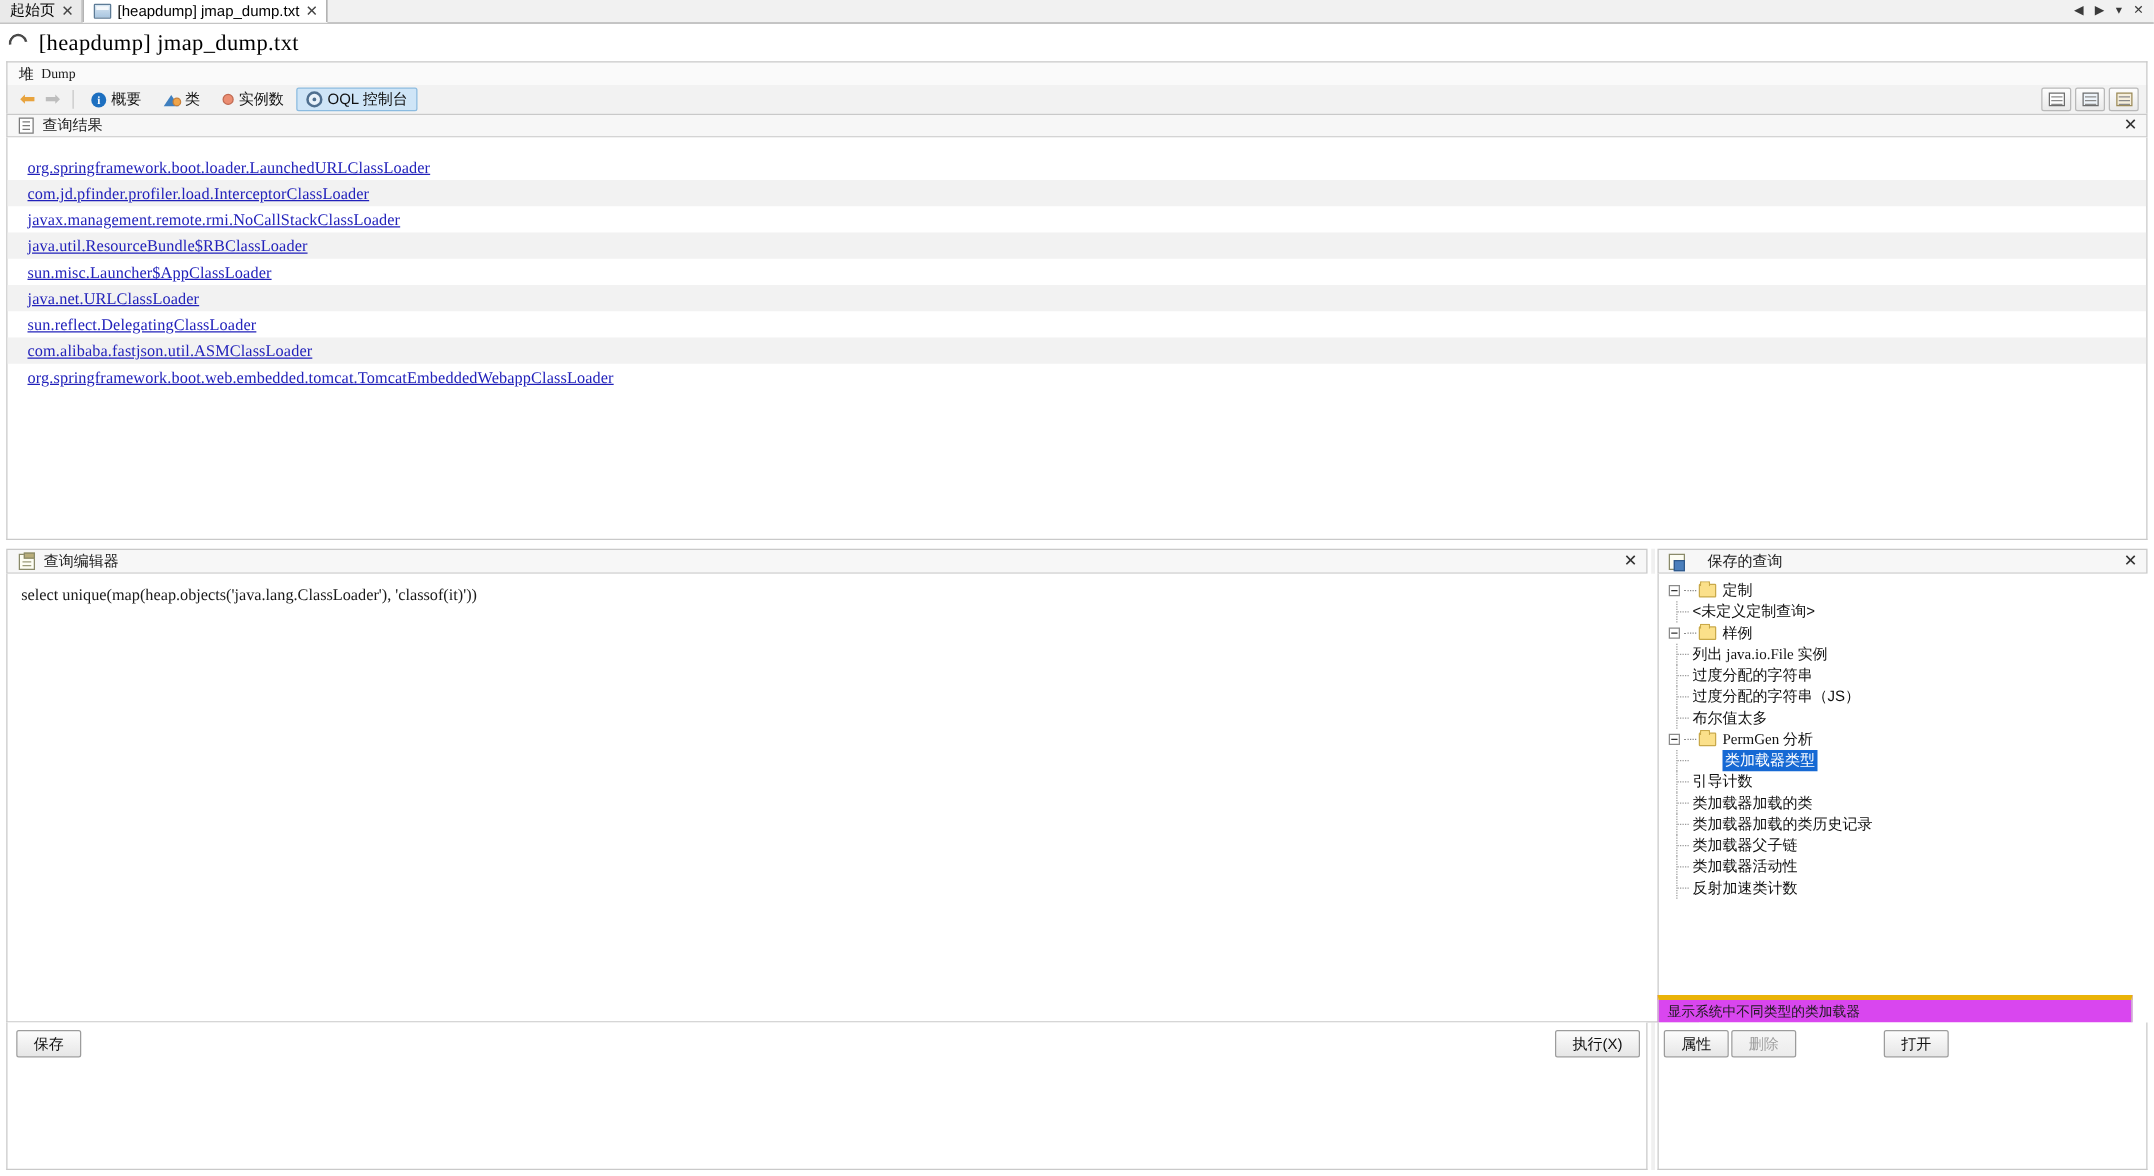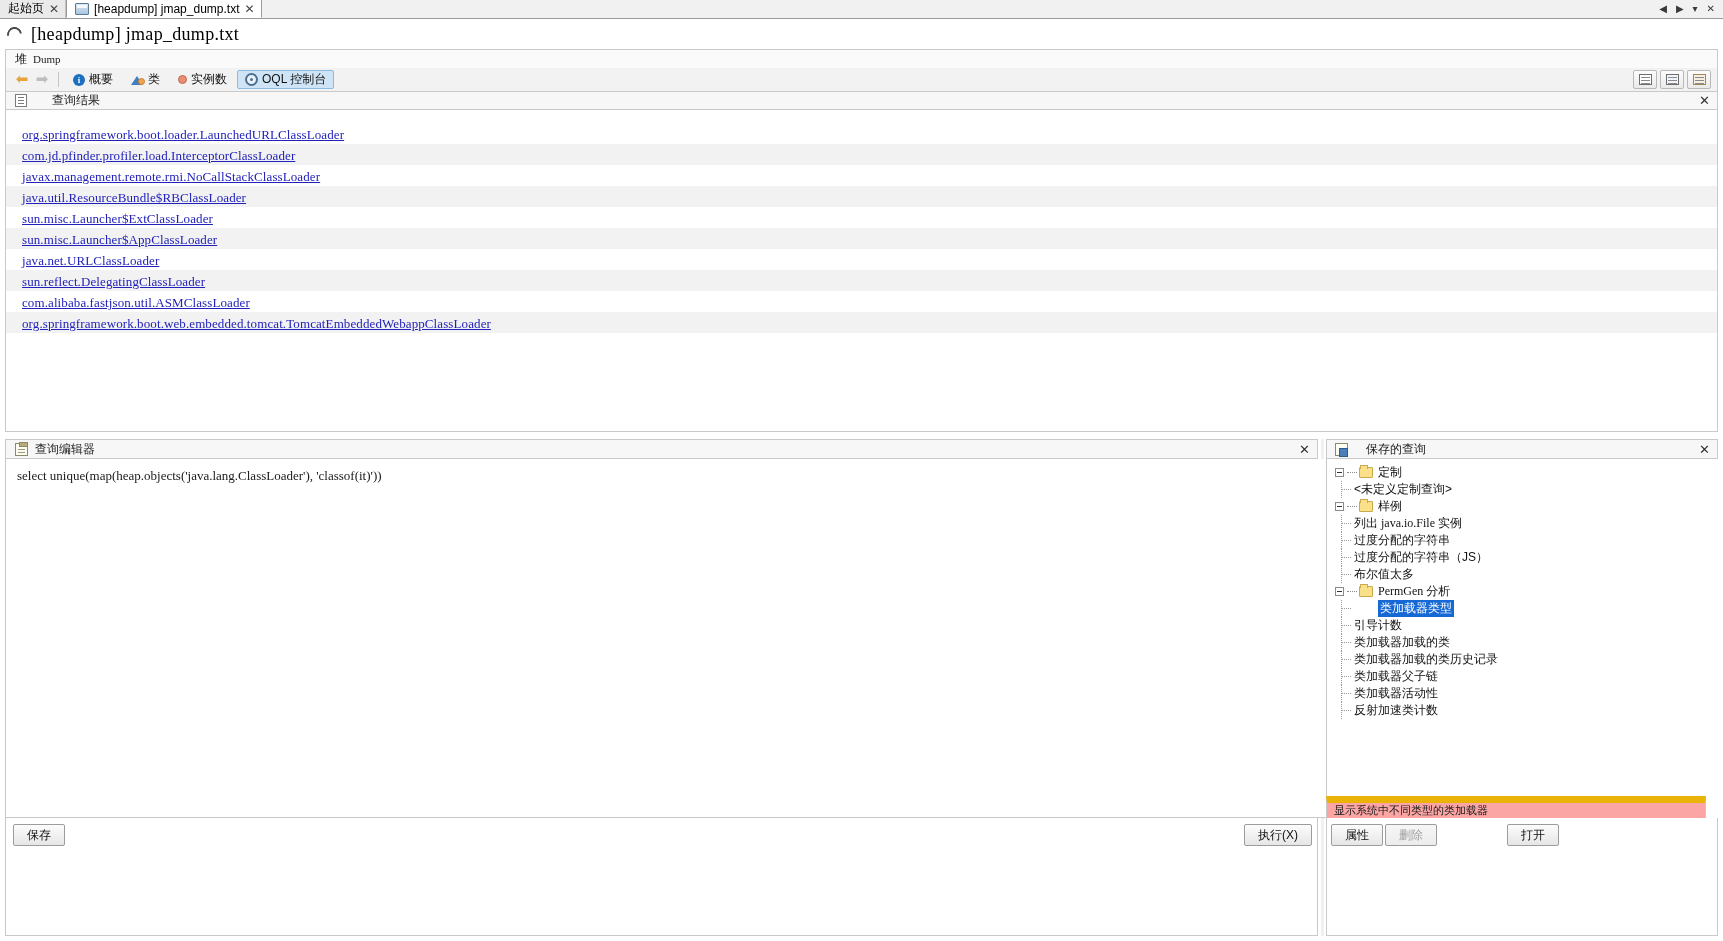--- a/index.html
+++ b/index.html
@@ -164,21 +164,21 @@
     background: #8a8a8a; box-shadow: 0 3px 0 #8a8a8a, 0 6px 0 #8a8a8a;
   }
   .tbsq.b2 .glyph { background:#eef4fa; }
   .tbsq.b3 .glyph { background:#f6efdd; border-color:#9a8a5a; }
 
   
   .qr-hdr {
     position: absolute; left: 5px; top: 91px; width: 1713px; height: 19px;
     background: #f7f7f7;
     border: 1px solid #c9c9c9;
-    display: flex; align-items: center; gap: 25px; padding: 0 7px 0 9px;
+    display: flex; align-items: center; gap: 7px; padding: 0 7px 0 9px;
     font-size: 12px; color: #1a1a1a;
   }
   .ic-doc {
     width: 12px; height: 13px; background: #fff;
     border: 1px solid #7a7a7a; position: relative; flex: none;
   }
   .ic-doc::after {
     content:""; position:absolute; left:2px; top:2px; right:2px; height:1px;
     background:#7a7a7a; box-shadow: 0 3px 0 #7a7a7a, 0 6px 0 #7a7a7a;
   }
@@ -319,24 +319,24 @@
   .tnode.leaf .hline {
     width: 9px; height: 1px; border-top: 1px dotted #9a9a9a; flex: none; margin-right: 3px;
   }
   .tnode.leaf .lbl.sel {
     background: #1669d4; color: #ffffff; padding: 0 2px; margin-left: 24px;
   }
   .tnode.l0 { padding-left: 8px; }
 
   .sq-tip {
     position: absolute; left: 1326px; top: 796px; width: 380px; height: 22px;
-    background: #fca5a5;
-    border-left: 1px solid #c9c9c9;
-    border-right: 1px solid #c9c9c9;
-    border-top: 7px solid #eab308;
+    background: #d946ef;
+    border-left: 1px solid #c9c9c9;
+    border-right: 1px solid #c9c9c9;
+    border-top: 4px solid #eab308;
     display: flex; align-items: center; padding-left: 7px;
     font-size: 11px; color: #1a1a1a;
   }
   .sq-footer {
     position: absolute; left: 1326px; top: 818px; width: 392px; height: 118px;
     background: #ffffff;
     border-left: 1px solid #c9c9c9;
     border-right: 1px solid #c9c9c9;
     border-bottom: 1px solid #c9c9c9;
   }
@@ -422,21 +422,20 @@
   <span class="ic-doc"></span>
   <span>查询结果</span>
   <span class="panel-x">✕</span>
 </div>
 <div class="qr-body">
   <ul class="reslist">
     <li><a>org.springframework.boot.loader.LaunchedURLClassLoader</a></li>
     <li><a>com.jd.pfinder.profiler.load.InterceptorClassLoader</a></li>
     <li><a>javax.management.remote.rmi.NoCallStackClassLoader</a></li>
     <li><a>java.util.ResourceBundle$RBClassLoader</a></li>
-    <li><a>sun.misc.Launcher$ExtClassLoader</a></li>
     <li><a>sun.misc.Launcher$AppClassLoader</a></li>
     <li><a>java.net.URLClassLoader</a></li>
     <li><a>sun.reflect.DelegatingClassLoader</a></li>
     <li><a>com.alibaba.fastjson.util.ASMClassLoader</a></li>
     <li><a>org.springframework.boot.web.embedded.tomcat.TomcatEmbeddedWebappClassLoader</a></li>
   </ul>
 </div>
 
 <div class="vsplit"></div>
 

